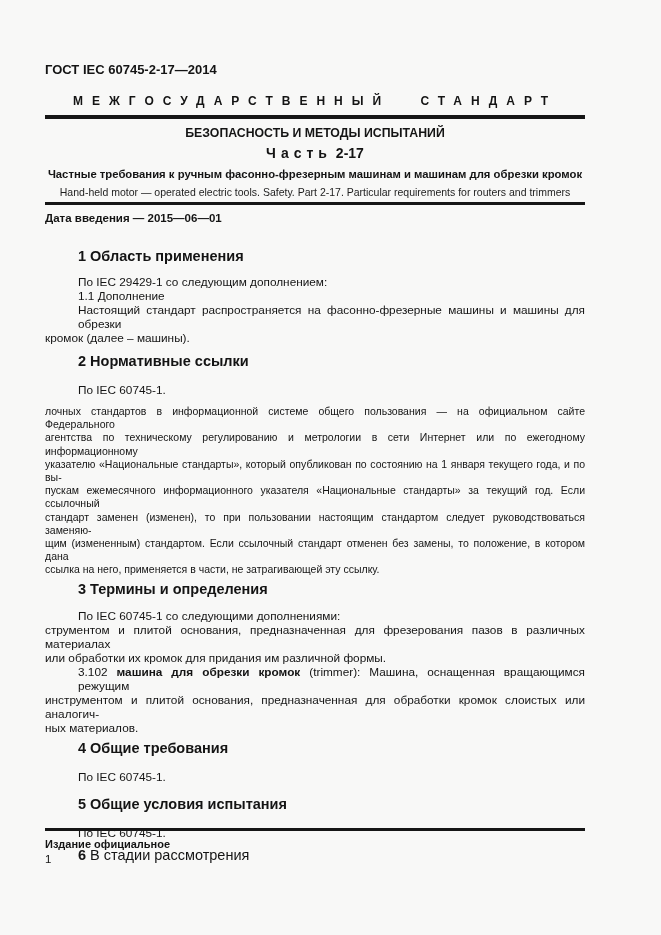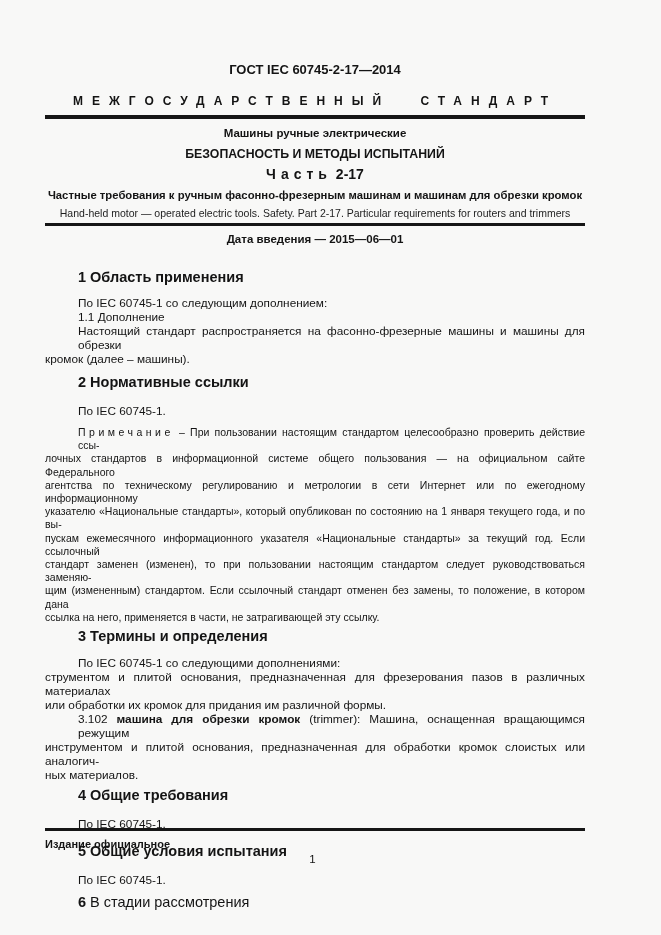--- a/index.html
+++ b/index.html
@@ -8,21 +8,21 @@
     width: 661px;
     height: 935px;
     background: #f8f8f7;
     font-family: "Liberation Sans", sans-serif;
     color: #141414;
     overflow: hidden;
   }
   .content { position: absolute; left: 45px; top: 0; width: 540px; }
   .rule-thick { height: 4px; background: #161616; }
   .rule { height: 3px; background: #161616; }
-  .right { text-align: center; }
+  .right { text-align: left; }
   .c { text-align: center; white-space: nowrap; }
   .b { font-weight: bold; }
   .docnum { font-size: 13px; font-weight: bold; line-height: 15px; margin-top: 62px; }
   .kind {
     font-size: 12px; font-weight: bold; line-height: 14px; margin-top: 17px;
     letter-spacing: 9px; word-spacing: 18px;
   }
   .t-product  { font-size: 11.5px; font-weight: bold; line-height: 13px; margin-top: 8px; }
   .t-safety   { font-size: 12.3px; font-weight: bold; line-height: 14px; margin-top: 7px; }
   .t-part     { font-size: 14px; font-weight: bold; line-height: 13px; margin-top: 7px; }
@@ -44,41 +44,39 @@
 </head>
 <body>
 
 <div class="page">
   <div class="content">
 
     <div class="docnum right">ГОСТ IEC 60745-2-17—2014</div>
     <div class="kind c">МЕЖГОСУДАРСТВЕННЫЙ СТАНДАРТ</div>
     <div class="rule-thick" style="margin-top:7px;"></div>
 
-    <div class="t-product c">Машины ручные электрические</div>
     <div class="t-safety c">БЕЗОПАСНОСТЬ И МЕТОДЫ ИСПЫТАНИЙ</div>
     <div class="t-part c"><span class="ls">Часть</span> <span>2-17</span></div>
     <div class="t-sub-ru c">Частные требования к ручным фасонно-фрезерным машинам и машинам для обрезки кромок</div>
     <div class="t-sub-en c">Hand-held motor — operated electric tools. Safety. Part 2-17. Particular requirements for routers and trimmers</div>
     <div class="rule" style="margin-top:4px;"></div>
     <div class="date right">Дата введения — 2015—06—01</div>
 
     <div class="h" style="margin-top:22px;">1 Область применения</div>
     <div style="margin-top:10px;">
-      <div class="bl indent">По IEC 60745-1 со следующим дополнением:</div>
+      <div class="bl indent">По IEC 29429-1 со следующим дополнением:</div>
       <div class="bl indent">1.1 Дополнение</div>
       <div class="bl indent j">Настоящий стандарт распространяется на фасонно-фрезерные машины и машины для обрезки</div>
       <div class="bl">кромок (далее – машины).</div>
     </div>
 
     <div class="h" style="margin-top:7px;">2 Нормативные ссылки</div>
     <div class="bl indent" style="margin-top:13px;">По IEC 60745-1.</div>
 
     <div style="margin-top:8px;">
-      <div class="nl indent j"><span class="note-label">Примечание</span> <span>– При пользовании настоящим стандартом целесообразно проверить действие ссы-</span></div>
       <div class="nl j">лочных стандартов в информационной системе общего пользования — на официальном сайте Федерального</div>
       <div class="nl j">агентства по техническому регулированию и метрологии в сети Интернет или по ежегодному информационному</div>
       <div class="nl j">указателю «Национальные стандарты», который опубликован по состоянию на 1 января текущего года, и по вы-</div>
       <div class="nl j">пускам ежемесячного информационного указателя «Национальные стандарты» за текущий год. Если ссылочный</div>
       <div class="nl j">стандарт заменен (изменен), то при пользовании настоящим стандартом следует руководствоваться заменяю-</div>
       <div class="nl j">щим (измененным) стандартом. Если ссылочный стандарт отменен без замены, то положение, в котором дана</div>
       <div class="nl">ссылка на него, применяется в части, не затрагивающей эту ссылку.</div>
     </div>
 
     <div class="h" style="margin-top:3px;">3 Термины и определения</div>

